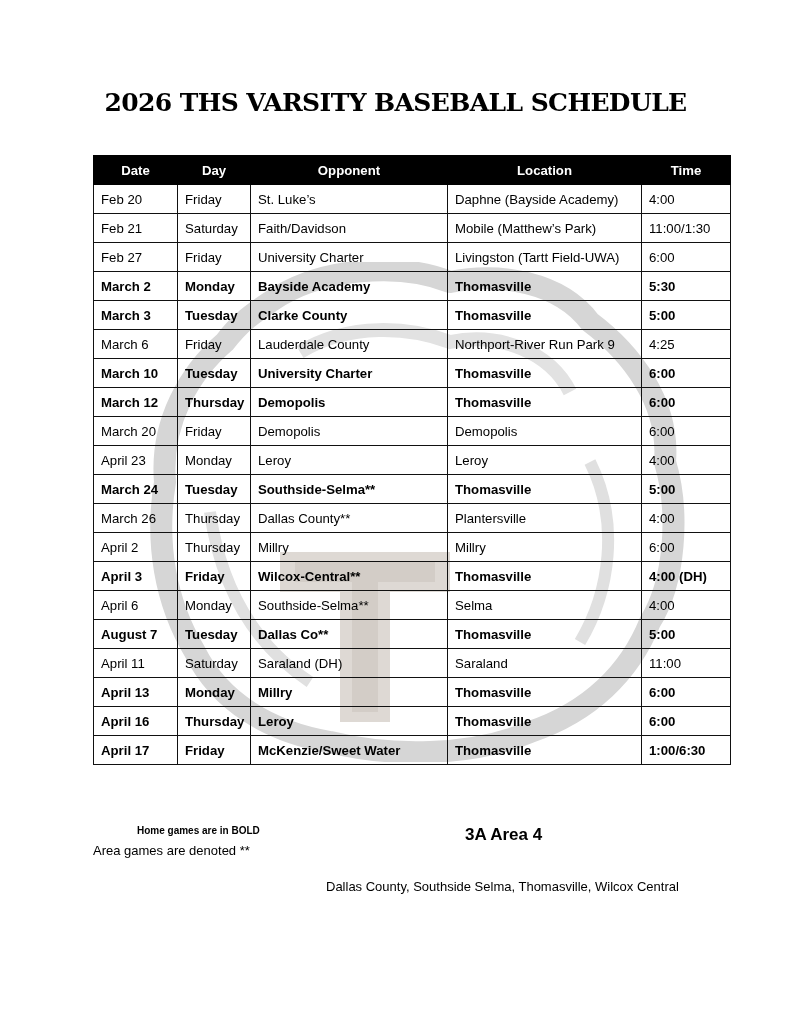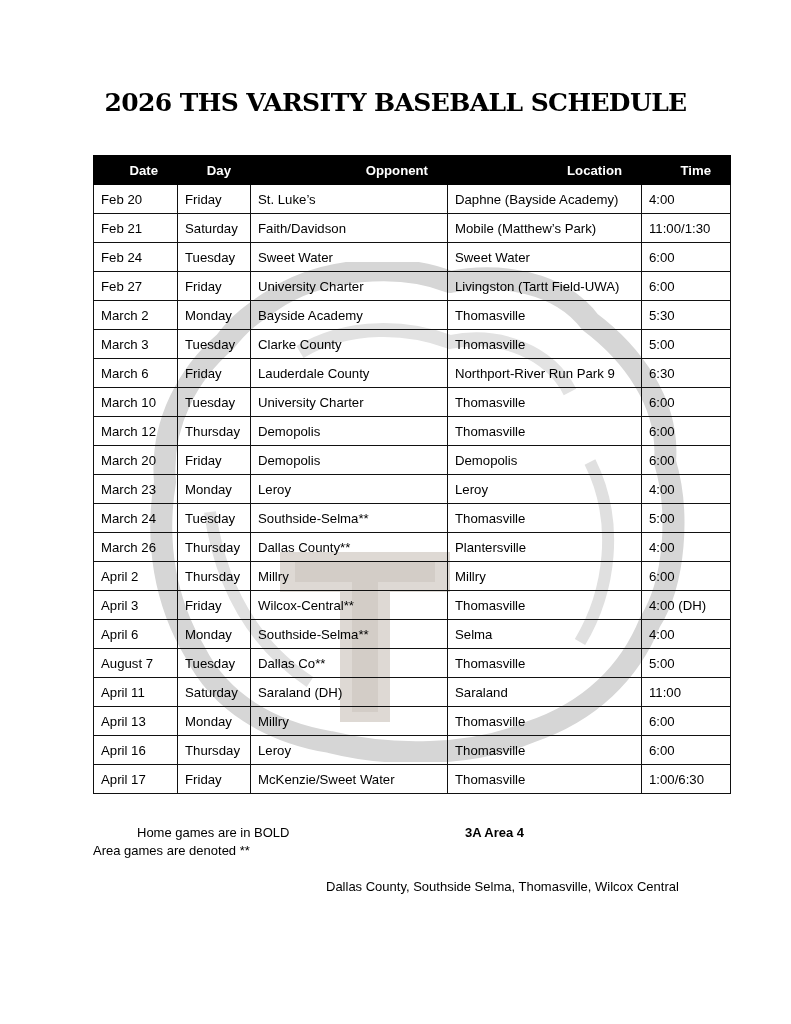--- a/index.html
+++ b/index.html
@@ -1,26 +1,26 @@
 <!DOCTYPE html>
 <html><head>
   <meta charset="utf-8">
   <style>
     html, body { margin: 0; padding: 0; background: #ffffff; }
     body { width: 791px; height: 1024px; position: relative; overflow: hidden; font-family: "Liberation Sans", sans-serif; color: #000; }
     .title { position: absolute; top: 88px; left: 0; width: 791px; text-align: center; font-family: "DejaVu Serif", serif; font-weight: bold; font-size: 25px; letter-spacing: -0.6px; margin: 0; }
     .watermark { position: absolute; left: 150px; top: 262px; width: 540px; height: 500px; z-index: 0; pointer-events: none; }
     table.schedule { position: absolute; left: 93px; top: 155px; width: 637px; border-collapse: collapse; z-index: 1; table-layout: fixed; font-size: 13.2px; }
-    table.schedule th { background: #000; color: #fff; text-align: right; font-weight: bold; height: 28px; padding: 0 19px; border: 1px solid #000; }
+    table.schedule th { background: #000; color: #fff; text-align: center; font-weight: bold; height: 28px; padding: 0 8px; border: 1px solid #000; }
     table.schedule td { height: 28px; padding: 0 7px; border: 1px solid #111; white-space: nowrap; background: transparent; }
-    tr.home td { font-weight: normal; }
+    tr.home td { font-weight: bold; }
     col.c1 { width: 84px; } col.c2 { width: 73px; } col.c3 { width: 197px; } col.c4 { width: 194px; } col.c5 { width: 89px; }
-    .legend-left-1 { position: absolute; left: 93px; top: 825px; font-weight: normal; font-size: 13px; padding-left: 44px; }
+    .legend-left-1 { position: absolute; left: 93px; top: 825px; font-weight: bold; font-size: 10px; padding-left: 44px; }
     .legend-left-2 { position: absolute; left: 93px; top: 843px; font-size: 13px; }
-    .legend-right-1 { position: absolute; left: 465px; top: 825px; font-weight: bold; font-size: 13px; }
+    .legend-right-1 { position: absolute; left: 465px; top: 825px; font-weight: bold; font-size: 17px; }
     .legend-right-2 { position: absolute; left: 326px; top: 843px; font-size: 13px; margin-top: 36px; }
   </style>
 </head>
 <body>
 
 <h1 class="title">2026 THS VARSITY BASEBALL SCHEDULE</h1>
 
 <svg class="watermark" viewBox="0 0 540 500" xmlns="http://www.w3.org/2000/svg">
   <path d="M120 40 C 170 5, 250 0, 300 20 C 350 10, 410 20, 440 60 C 480 90, 520 140, 515 200 C 530 250, 525 320, 500 360 C 480 410, 440 450, 380 470 C 320 495, 240 495, 180 480 C 120 470, 70 440, 45 390 C 15 340, 5 280, 15 220 C 10 160, 40 110, 75 80 C 90 60, 105 50, 120 40 Z" fill="none" stroke="#d6d6d6" stroke-width="22" stroke-linejoin="round"></path>
   <path d="M150 90 C 200 60, 260 65, 300 80 C 350 70, 400 90, 420 130" fill="none" stroke="#e2e2e2" stroke-width="14"></path>
@@ -56,27 +56,20 @@
         <td>4:00</td>
       </tr>
       <tr>
         <td>Feb 21</td>
         <td>Saturday</td>
         <td>Faith/Davidson</td>
         <td>Mobile (Matthew’s Park)</td>
         <td>11:00/1:30</td>
       </tr>
       <tr>
-        <td>Feb 24</td>
-        <td>Tuesday</td>
-        <td>Sweet Water</td>
-        <td>Sweet Water</td>
-        <td>6:00</td>
-      </tr>
-      <tr>
         <td>Feb 27</td>
         <td>Friday</td>
         <td>University Charter</td>
         <td>Livingston (Tartt Field-UWA)</td>
         <td>6:00</td>
       </tr>
       <tr class="home">
         <td>March 2</td>
         <td>Monday</td>
         <td>Bayside Academy</td>
@@ -88,21 +81,21 @@
         <td>Tuesday</td>
         <td>Clarke County</td>
         <td>Thomasville</td>
         <td>5:00</td>
       </tr>
       <tr>
         <td>March 6</td>
         <td>Friday</td>
         <td>Lauderdale County</td>
         <td>Northport-River Run Park 9</td>
-        <td>6:30</td>
+        <td>4:25</td>
       </tr>
       <tr class="home">
         <td>March 10</td>
         <td>Tuesday</td>
         <td>University Charter</td>
         <td>Thomasville</td>
         <td>6:00</td>
       </tr>
       <tr class="home">
         <td>March 12</td>
@@ -112,21 +105,21 @@
         <td>6:00</td>
       </tr>
       <tr>
         <td>March 20</td>
         <td>Friday</td>
         <td>Demopolis</td>
         <td>Demopolis</td>
         <td>6:00</td>
       </tr>
       <tr>
-        <td>March 23</td>
+        <td>April 23</td>
         <td>Monday</td>
         <td>Leroy</td>
         <td>Leroy</td>
         <td>4:00</td>
       </tr>
       <tr class="home">
         <td>March 24</td>
         <td>Tuesday</td>
         <td>Southside-Selma**</td>
         <td>Thomasville</td>

